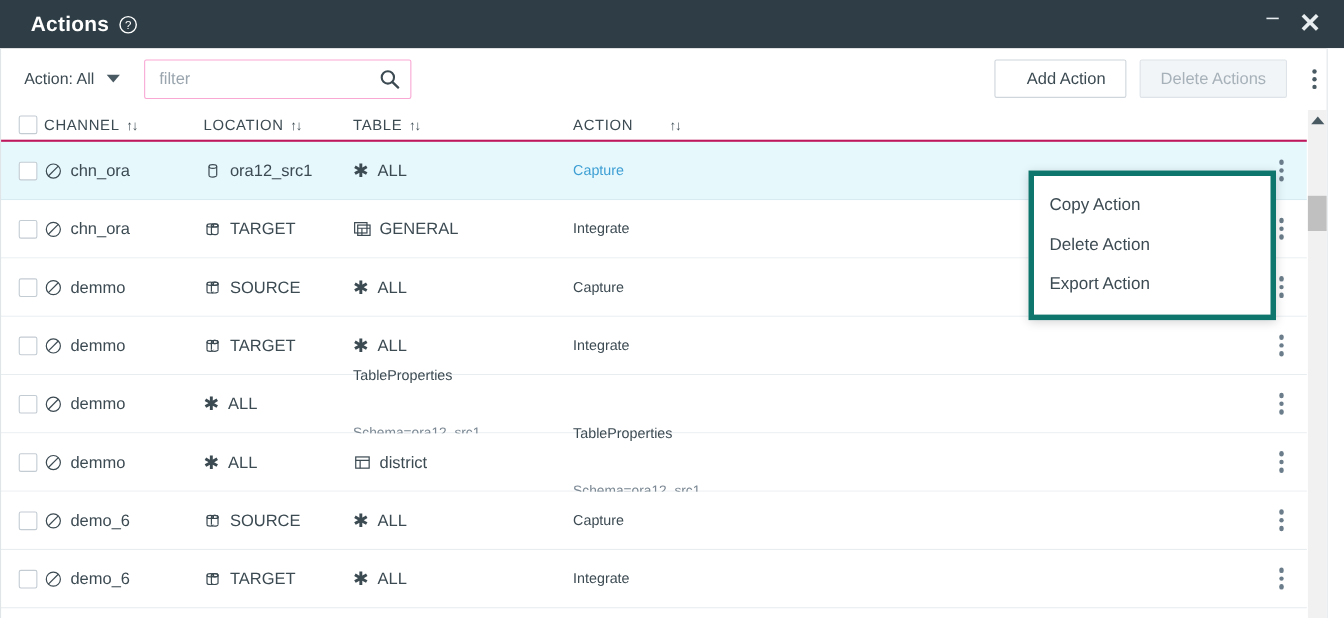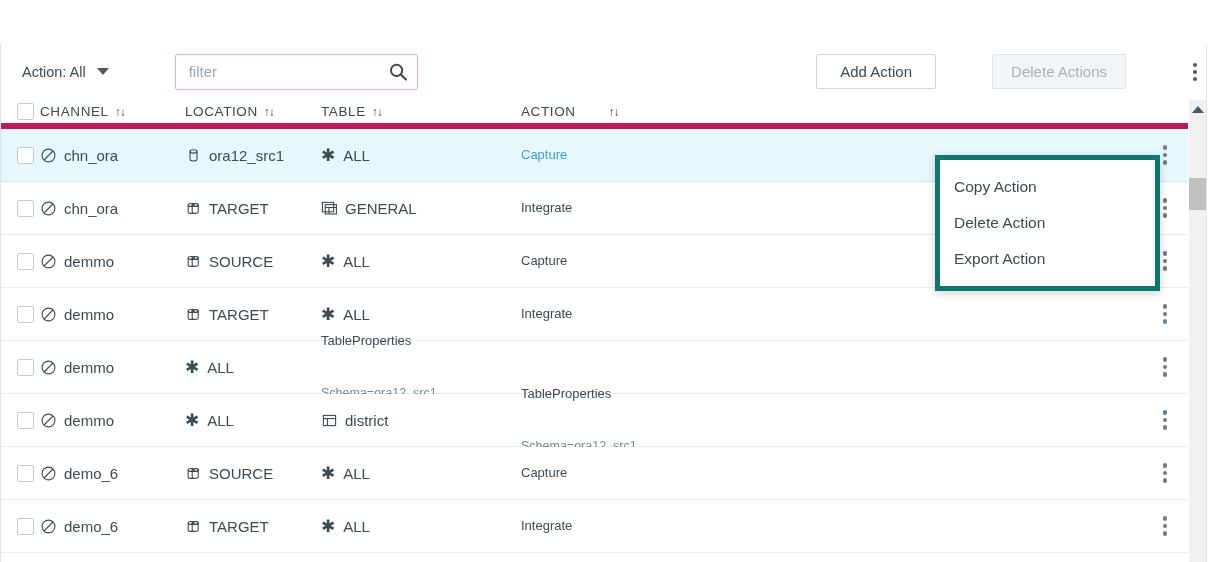--- a/index.html
+++ b/index.html
@@ -73,21 +73,20 @@
   
   .toolbar {
     position: absolute;
     top: 44px; left: 0;
     width: 1222px; height: 56px;
     background: #fff;
     display: flex;
     align-items: center;
     padding: 0 12px 0 22px;
     border-bottom: 1px solid #ffffff;
-    gap: 44px;
   }
   .action-filter {
     display: flex;
     align-items: center;
     color: #3c4a52;
     font-size: 14.5px;
     cursor: pointer;
     user-select: none;
   }
   .caret {
@@ -127,20 +126,21 @@
     min-width: 120px;
     padding: 0 18px;
     font-size: 15px;
     font-family: "Liberation Sans", sans-serif;
     border: 1px solid #cfd6dc;
     border-radius: 2px;
     background: #ffffff;
     color: #3c4a52;
     cursor: pointer;
     line-height: 33px;
+    text-align: right;
   }
   .btn-disabled {
     background: #f2f5f7;
     color: #a6b1b9;
     border-color: #dde3e8;
     cursor: default;
     margin-left: 12px;
   }
   .kebab-toolbar {
     margin-left: 14px;
@@ -167,21 +167,21 @@
     top: 100px; left: 0;
     width: 1222px;
     height: 462px;
     background: #fff;
     overflow: hidden;
   }
   .thead {
     display: flex;
     align-items: center;
     height: 29px;
-    border-bottom: 6px solid #be185d;
+    border-bottom: 2px solid #be185d;
     padding-left: 0;
     width: 1188px;
   }
   .th {
     font-size: 13.5px;
     color: #3c4a52;
     letter-spacing: 0.6px;
     display: flex;
     align-items: center;
     white-space: nowrap;
@@ -323,20 +323,32 @@
     color: #3c4a52;
     cursor: pointer;
     white-space: nowrap;
   }
 </style>
 </head>
 <body>
 
 <div id="app">
 
+  <div class="titlebar">
+    <span class="title-text">Actions</span>
+    <span class="help-icon">
+      <svg width="17" height="17" viewBox="0 0 17 17">
+        <circle cx="8.5" cy="8.5" r="7.4" fill="none" stroke="#ffffff" stroke-width="1.3"></circle>
+        <text x="8.5" y="12.4" font-size="10.5" font-family="Liberation Sans, sans-serif" fill="#ffffff" text-anchor="middle">?</text>
+      </svg>
+    </span>
+    <span class="titlebar-spacer"></span>
+    <span class="win-btn win-min">–</span>
+    <span class="win-btn win-close">✕</span>
+  </div>
 
   <div class="toolbar">
     <div class="action-filter">
       <span>Action: All</span>
       <span class="caret"></span>
     </div>
 
     <div class="search-wrap">
       <input class="search-input" type="text" placeholder="filter" style="">
       <span class="search-icon">

